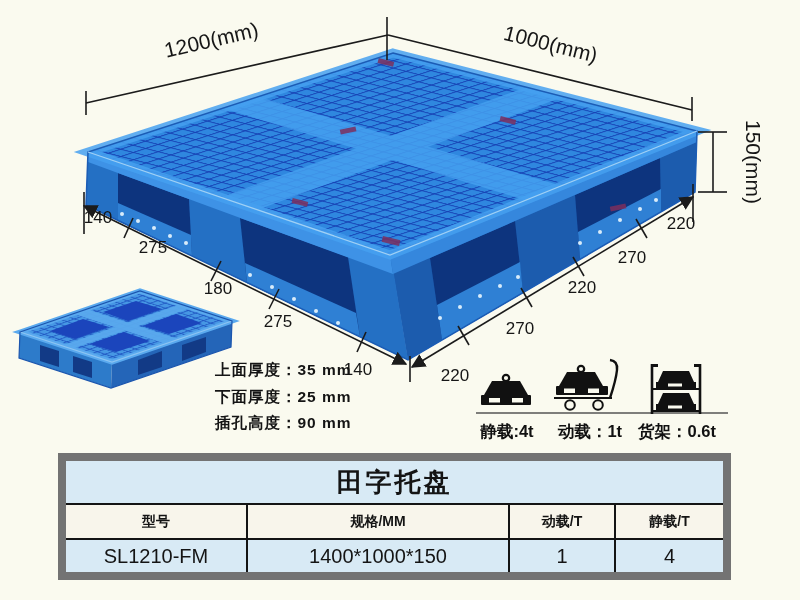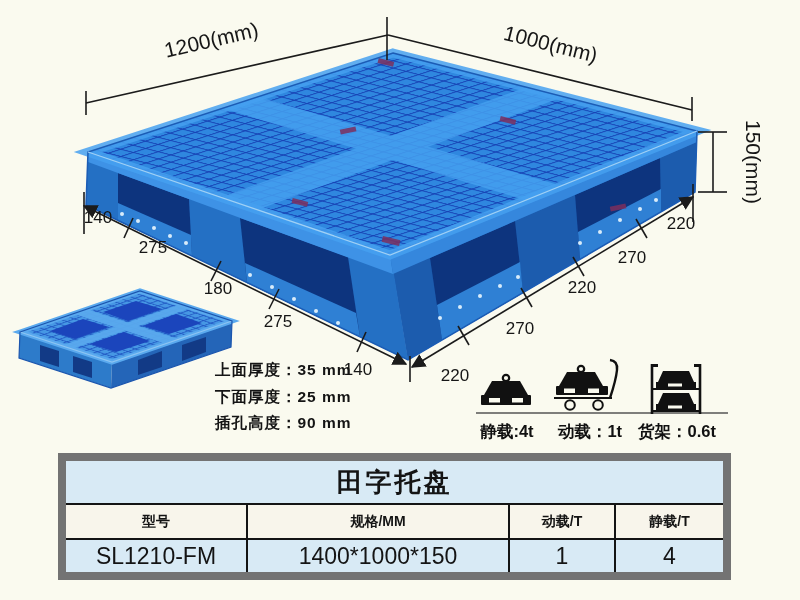--- a/index.html
+++ b/index.html
@@ -17,21 +17,21 @@
   .dimline{stroke:#1b1b1b;stroke-width:1.6;fill:none;}
   table.spec{
     position:absolute;left:58px;top:453px;width:665px;height:109px;
     border-collapse:collapse;table-layout:fixed;
     border:8px solid #737373;
     font-family:"Liberation Sans", sans-serif;
   }
   table.spec td{border:2px solid #141414;text-align:center;vertical-align:middle;padding:0;}
   tr.title-row td{height:42px;background:#d8eaf5;font-size:26px;font-weight:bold;letter-spacing:3px;}
   tr.header-row td{height:33px;background:#f8f5eb;font-size:14px;font-weight:600;}
-  tr.data-row td{height:32px;background:#d8eaf5;font-size:23px;font-weight:500;}
+  tr.data-row td{height:32px;background:#d8eaf5;font-size:20px;font-weight:500;}
 </style>
 </head>
 <body>
 
 <svg id="scene" width="800" height="600" viewBox="0 0 800 600">
   <defs>
     <pattern id="meshMain" width="13" height="13" patternUnits="userSpaceOnUse" patternTransform="matrix(-0.953 0.309 0.969 0.249 393 53)">
       <rect width="13" height="2.1" fill="#1641b4" opacity="0.8"></rect>
       <rect width="2.1" height="13" fill="#1641b4" opacity="0.8"></rect>
     </pattern>

